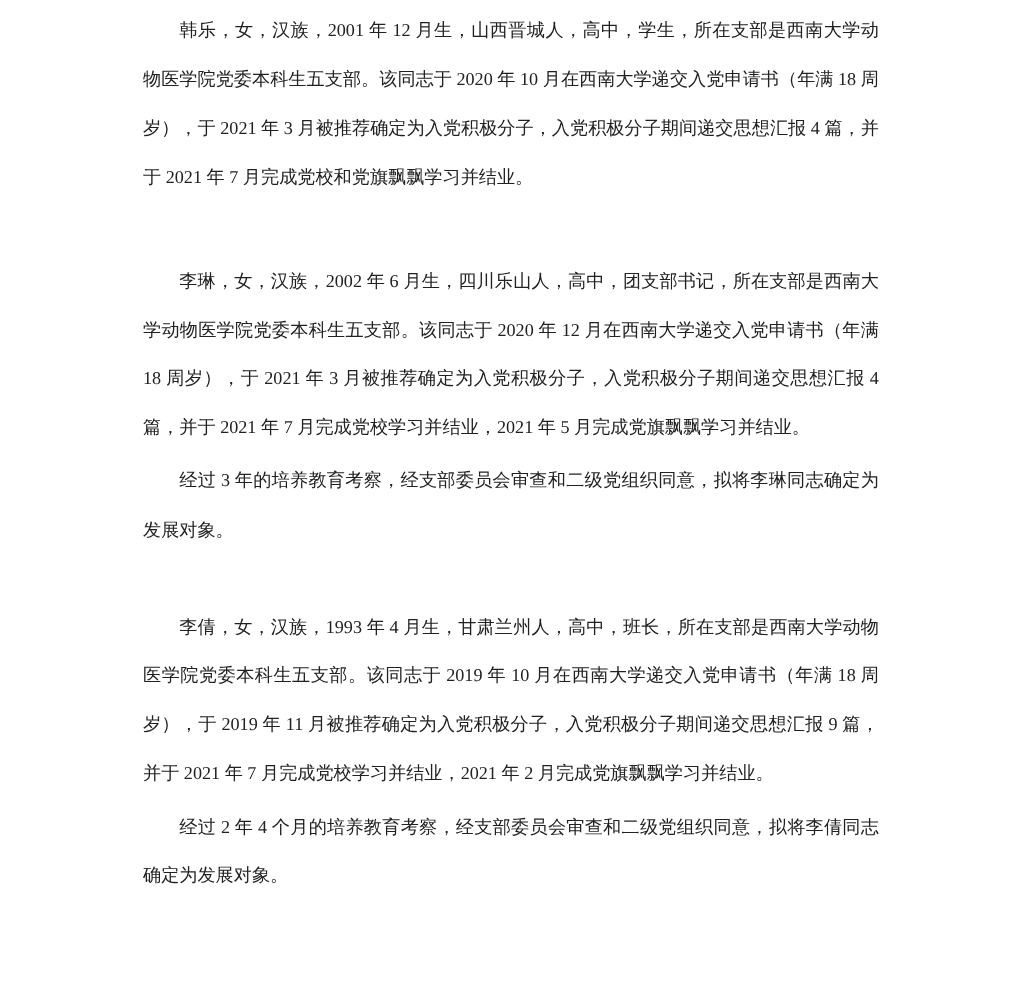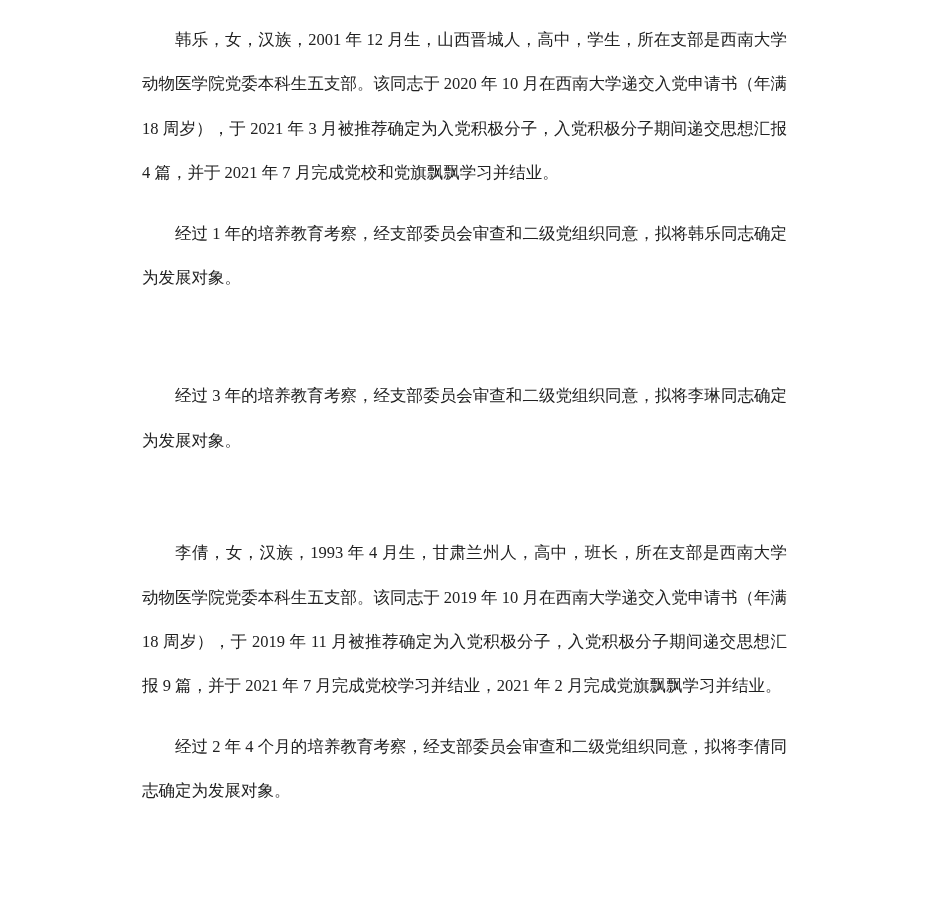--- a/index.html
+++ b/index.html
@@ -13,45 +13,45 @@
     overflow: hidden;
   }
   .page {
     box-sizing: border-box;
     width: 929px;
     height: 905px;
     padding: 2px 126px 0 126px;
     background: #ffffff;
   }
   .para {
-    margin: 16px;
+    margin: 4px;
     font-family: "Liberation Serif", "DejaVu Serif", serif;
     font-size: 16.5px;
     line-height: 44.4px;
     color: #212121;
     text-align: justify;
     text-indent: 2em;
     word-break: normal;
   }
   .gap-large { height: 42px; }
   .gap-small { height: 36px; }
 </style>
 </head>
 <body>
 
 <div class="page">
 
   <section>
     <p class="para">韩乐，女，汉族，2001 年 12 月生，山西晋城人，高中，学生，所在支部是西南大学动物医学院党委本科生五支部。该同志于 2020 年 10 月在西南大学递交入党申请书（年满 18 周岁），于 2021 年 3 月被推荐确定为入党积极分子，入党积极分子期间递交思想汇报 4 篇，并于 2021 年 7 月完成党校和党旗飘飘学习并结业。</p>
-    <p class="para">经过 1 年的培养教育考察，经支部委员会审查和二级党组织同意，拟将韩乐同志确定为发展对象。</p>
   </section>
 
   <div class="gap-large"></div>
 
   <section>
+    <p class="para">李琳，女，汉族，2002 年 6 月生，四川乐山人，高中，团支部书记，所在支部是西南大学动物医学院党委本科生五支部。该同志于 2020 年 12 月在西南大学递交入党申请书（年满 18 周岁），于 2021 年 3 月被推荐确定为入党积极分子，入党积极分子期间递交思想汇报 4 篇，并于 2021 年 7 月完成党校学习并结业，2021 年 5 月完成党旗飘飘学习并结业。</p>
     <p class="para">经过 3 年的培养教育考察，经支部委员会审查和二级党组织同意，拟将李琳同志确定为发展对象。</p>
   </section>
 
   <div class="gap-small"></div>
 
   <section>
     <p class="para">李倩，女，汉族，1993 年 4 月生，甘肃兰州人，高中，班长，所在支部是西南大学动物医学院党委本科生五支部。该同志于 2019 年 10 月在西南大学递交入党申请书（年满 18 周岁），于 2019 年 11 月被推荐确定为入党积极分子，入党积极分子期间递交思想汇报 9 篇，并于 2021 年 7 月完成党校学习并结业，2021 年 2 月完成党旗飘飘学习并结业。</p>
     <p class="para">经过 2 年 4 个月的培养教育考察，经支部委员会审查和二级党组织同意，拟将李倩同志确定为发展对象。</p>
   </section>
 

